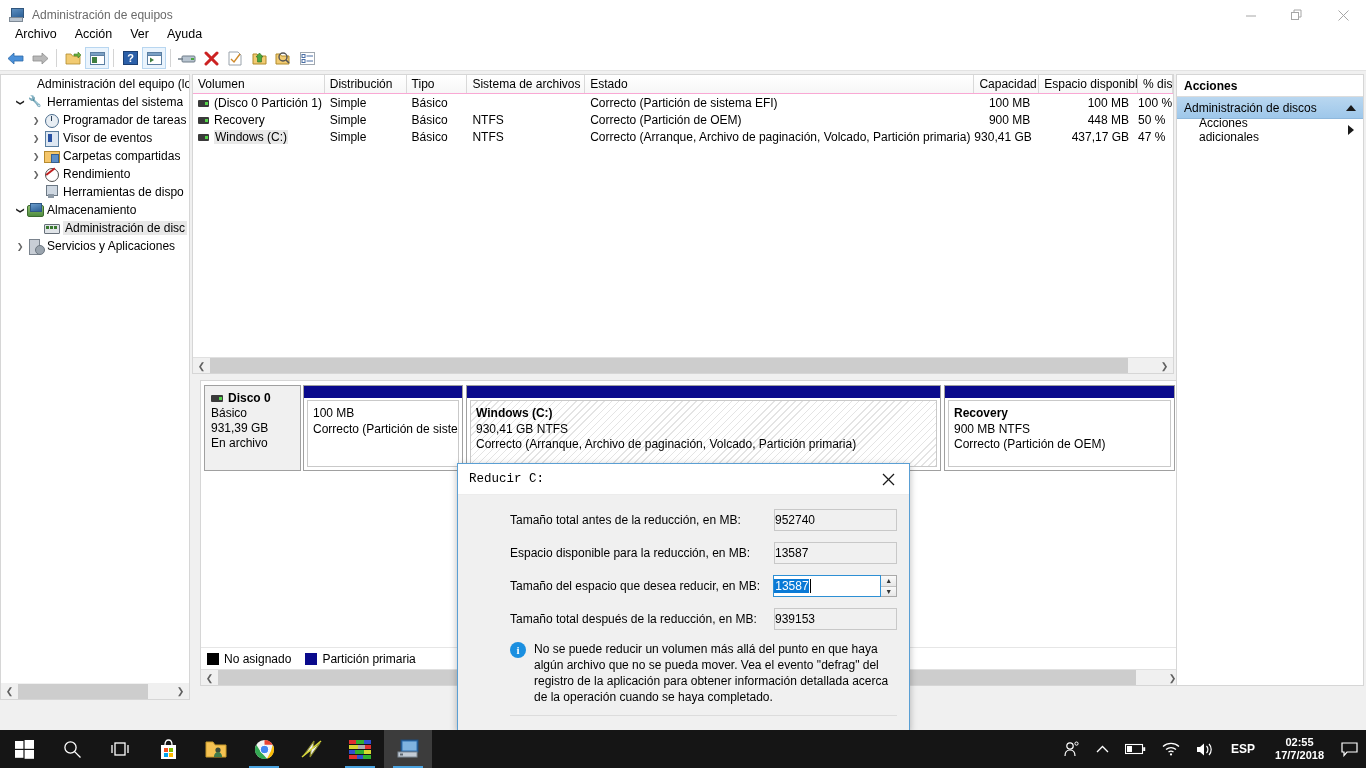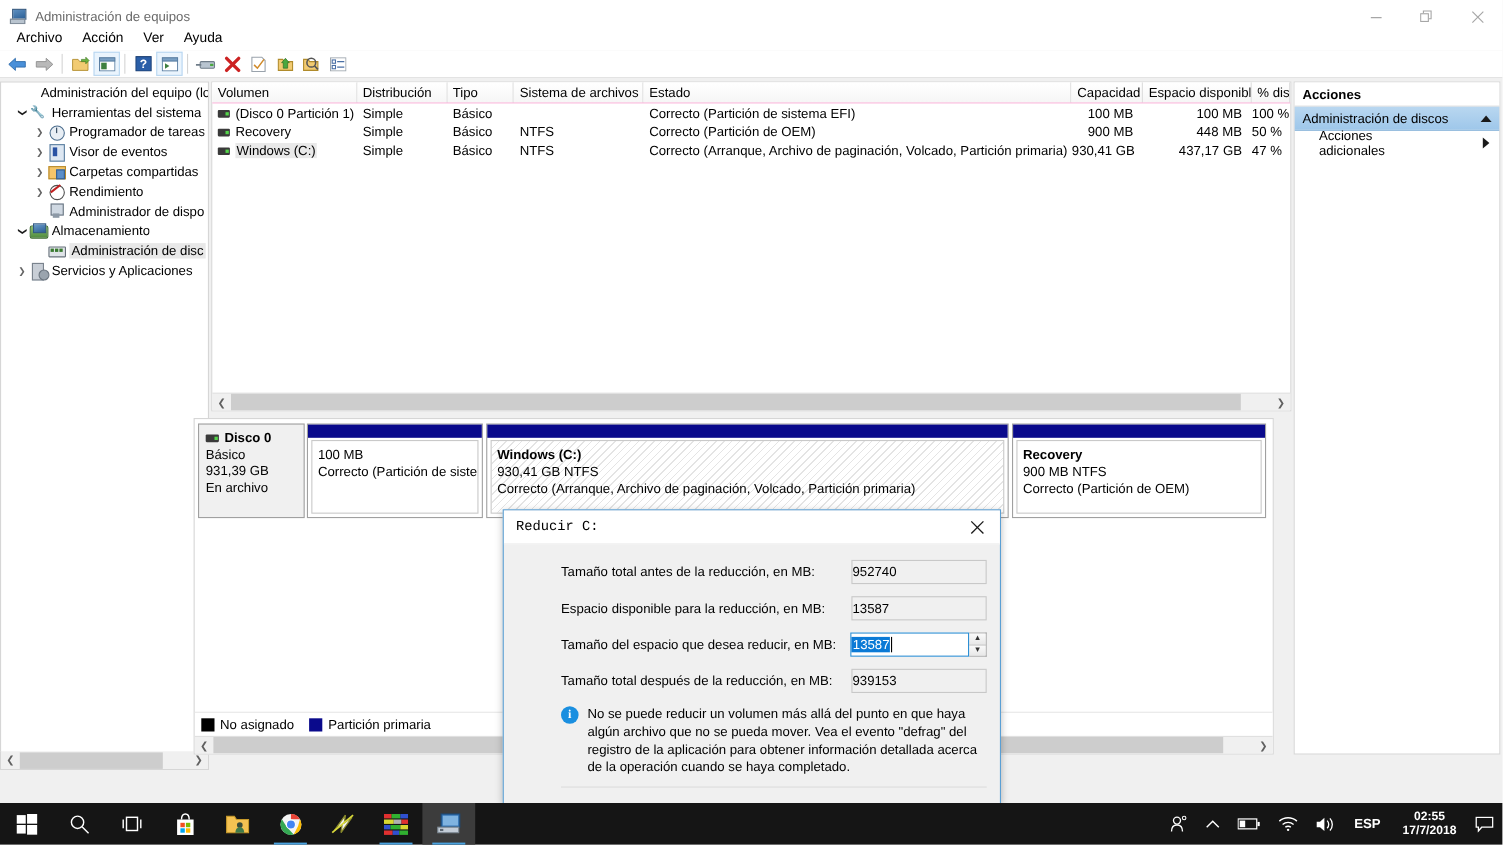--- a/index.html
+++ b/index.html
@@ -128,21 +128,21 @@
     position: absolute; left: 0; bottom: 0; width: 100%; height: 16px;
     background: #f0f0f0; display: flex; align-items: center;
     border-top: 1px solid #e0e0e0;
   }
   .hs-arrow { width: 17px; height: 15px; display:flex; align-items:center; justify-content:center; color:#606060; font-size:9px; background:#f0f0f0; }
   .hs-track { flex: 1 1 auto; height: 15px; background: #f0f0f0; position: relative; }
   .hs-thumb { position: absolute; left: 0; top: 0; height: 15px; background: #cdcdcd; }
 
   
   .diskpane {
-    position: absolute; left: 176px; top: 309px; width: 982px; height: 306px;
+    position: absolute; left: 200px; top: 309px; width: 982px; height: 306px;
     background: #fff; border: 1px solid #d6d6d6; overflow: hidden;
   }
   .diskrow { display: flex; padding: 4px 3px 0 3px; }
   .disk-info {
     width: 106px; height: 86px; border: 1px solid #a0a0a0; background: #f0f0f0;
     padding: 5px 6px; font-size: 12px; line-height: 15px;
   }
   .disk-info .dt { font-weight: bold; display:flex; align-items:center; }
   .disk-ic {
     display:inline-block; width:12px; height:7px; background:#3a3a3a; border-radius:1px;
@@ -412,21 +412,21 @@
         <span class="tlabel">Carpetas compartidas</span>
       </div>
       <div class="tree-row" style="padding-left:28px">
         <span class="tw chev-r"></span>
         <span class="ticon ic-perf"></span>
         <span class="tlabel">Rendimiento</span>
       </div>
       <div class="tree-row" style="padding-left:28px">
         <span class="tw"></span>
         <span class="ticon ic-devmgr"></span>
-        <span class="tlabel">Administrador de dispo</span>
+        <span class="tlabel">Herramientas de dispo</span>
       </div>
       <div class="tree-row" style="padding-left:12px">
         <span class="tw chev-d"></span>
         <span class="ticon ic-storage"></span>
         <span class="tlabel">Almacenamiento</span>
       </div>
       <div class="tree-row sel" style="padding-left:28px">
         <span class="tw"></span>
         <span class="ticon ic-diskmgmt"></span>
         <span class="tlabel">Administración de disc</span>

